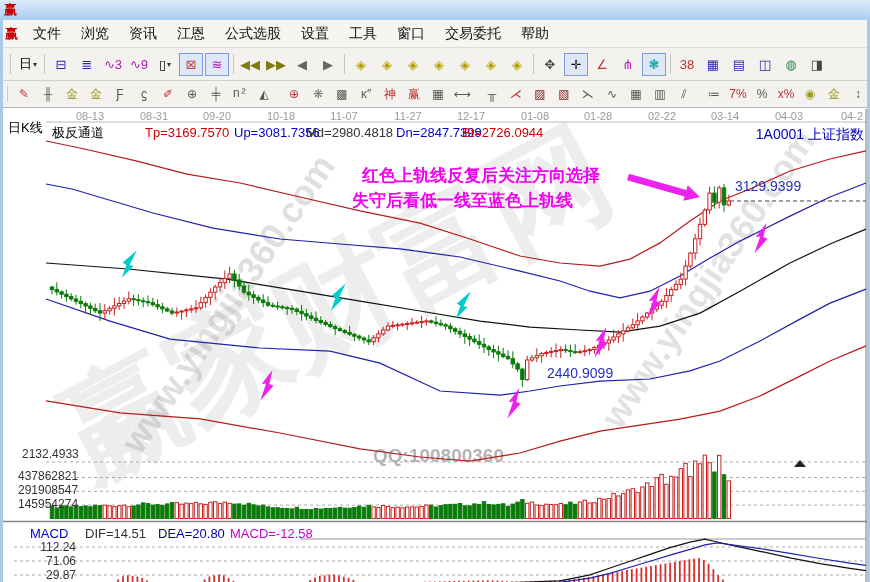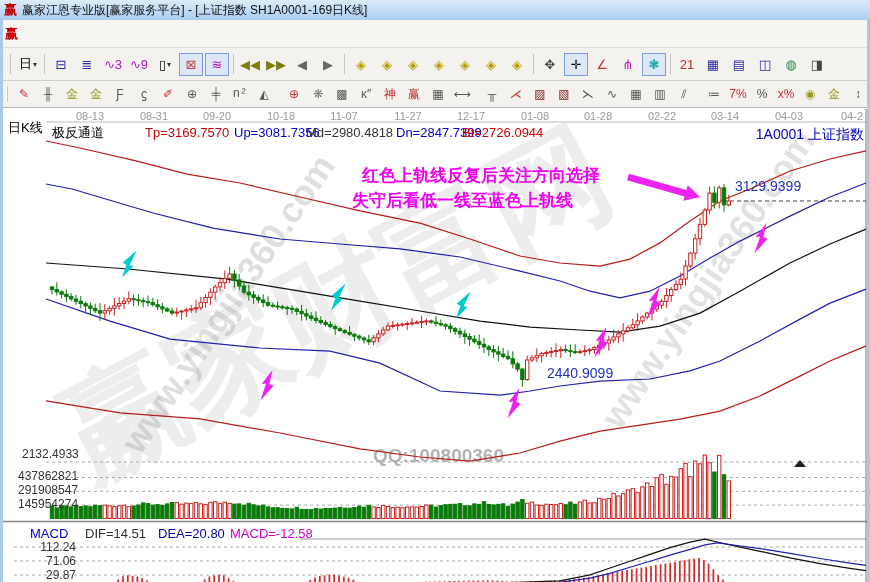--- a/index.html
+++ b/index.html
@@ -24,25 +24,36 @@
   #chart-wrap{position:relative;width:870px;height:475px;background:#fff;}
   svg text{font-family:"Liberation Sans","DejaVu Sans",sans-serif;}
   .frame-left,.frame-right{position:absolute;top:20px;bottom:0;width:3px;background:#a9c9e8;z-index:50;}
   .frame-left{left:0;} .frame-right{right:0;}
 </style>
 </head>
 <body>
 
 <div class="titlebar">
   <span class="app-logo">赢</span>
-  <span>赢家江恩专业版[赢家服务平台] - [上证指数  SH1A0001-169日K线]</span>
 </div>
 
 <div class="menubar">
   <span class="app-logo">赢</span>
+  <span id="menu-items" style="display:flex;">
+      <span class="menu-item">文件</span>
+      <span class="menu-item">浏览</span>
+      <span class="menu-item">资讯</span>
+      <span class="menu-item">江恩</span>
+      <span class="menu-item">公式选股</span>
+      <span class="menu-item">设置</span>
+      <span class="menu-item">工具</span>
+      <span class="menu-item">窗口</span>
+      <span class="menu-item">交易委托</span>
+      <span class="menu-item">帮助</span>
+    </span>
 </div>
 
 <div class="toolbar" id="toolbar1">
     <span class="grip"></span>
     <span class="tb-icon" style="color: rgb(0, 0, 0);">日<span class="tb-caret">▾</span></span>
     <span class="sep"></span>
     <span class="tb-icon" style="color: rgb(42, 42, 160);">⊟</span>
     <span class="tb-icon" style="color: rgb(42, 42, 160);">≣</span>
     <span class="tb-icon" style="color: rgb(184, 24, 184);">∿3</span>
     <span class="tb-icon" style="color: rgb(184, 24, 184);">∿9</span>
@@ -62,21 +73,21 @@
     <span class="tb-icon" style="color: rgb(184, 160, 0);">◈</span>
     <span class="tb-icon" style="color: rgb(184, 160, 0);">◈</span>
     <span class="tb-icon" style="color: rgb(184, 160, 0);">◈</span>
     <span class="sep"></span>
     <span class="tb-icon" style="color: rgb(68, 68, 68);">✥</span>
     <span class="tb-icon pressed" style="color: rgb(0, 0, 0);">✛</span>
     <span class="tb-icon" style="color: rgb(192, 48, 48);">∠</span>
     <span class="tb-icon" style="color: rgb(184, 24, 184);">⋔</span>
     <span class="tb-icon pressed" style="color: rgb(0, 160, 160);">❃</span>
     <span class="sep"></span>
-    <span class="tb-icon" style="color: rgb(192, 48, 48);">21</span>
+    <span class="tb-icon" style="color: rgb(192, 48, 48);">38</span>
     <span class="tb-icon" style="color: rgb(42, 42, 160);">▦</span>
     <span class="tb-icon" style="color: rgb(42, 42, 160);">▤</span>
     <span class="tb-icon" style="color: rgb(42, 42, 160);">◫</span>
     <span class="tb-icon" style="color: rgb(32, 128, 64);">◍</span>
     <span class="tb-icon" style="color: rgb(68, 68, 68);">◨</span>
   </div>
 <div class="toolbar" id="toolbar2">
     <span class="grip"></span>
     <span class="tb-icon" style="color: rgb(192, 48, 48);">✎</span>
     <span class="tb-icon" style="color: rgb(85, 85, 85);">╫</span>

